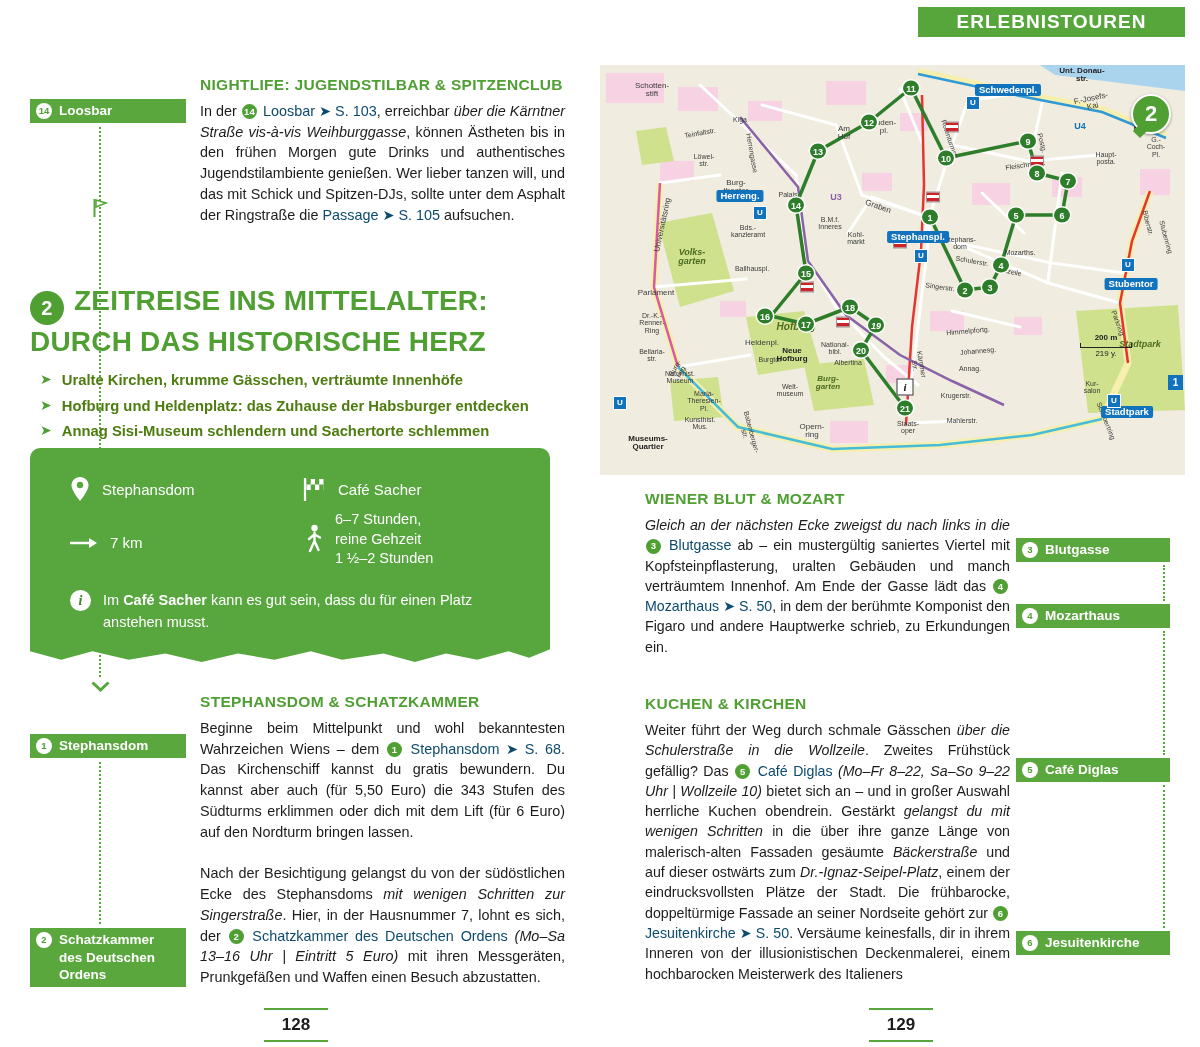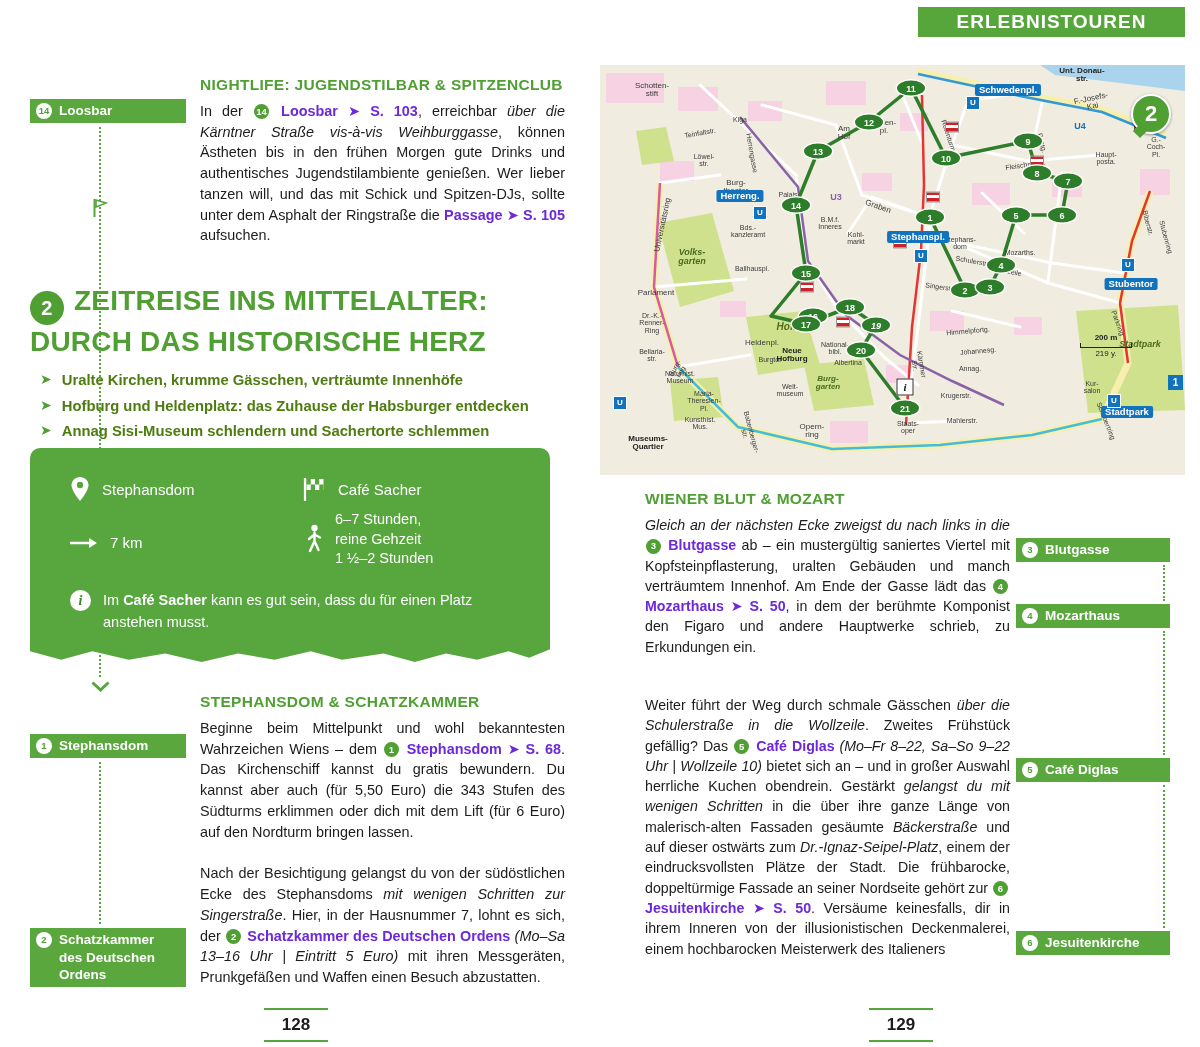--- a/index.html
+++ b/index.html
@@ -11,21 +11,21 @@
   
   #header-bar{
     position:absolute;left:918px;top:7px;width:267px;height:30px;background:#56a63c;
     color:#fff;font-weight:bold;font-size:19px;letter-spacing:1px;
     display:flex;align-items:center;justify-content:center;
   }
   
   .gr-head{color:#4f9f33;font-weight:bold;font-size:15.5px;letter-spacing:.3px;margin:0 0 7px 0;}
   .body-text{font-size:14.4px;line-height:1.44;text-align:justify;}
   .right-text{font-size:14.2px;line-height:1.43;text-align:justify;}
-  .g{color:#6d28d9;font-weight:bold;}
+  .g{color:#0c4a6e;font-weight:normal;}
   .i{font-style:italic;}
   .b{font-weight:bold;}
   .num{
     display:inline-flex;align-items:center;justify-content:center;
     width:15px;height:15px;border-radius:50%;background:#4f9f33;color:#fff;
     font-size:9.5px;font-weight:bold;position:relative;top:-1px;margin:0 2px 0 1px;
     font-style:normal;
   }
   
   #tour-title{position:absolute;left:30px;top:284px;width:545px;color:#4f9f33;
@@ -77,21 +77,21 @@
   .mlabel.u4{color:#1173bd;font-weight:bold;font-size:9px;}
   .mlabel.u3{color:#8a5fa8;font-weight:bold;font-size:9px;}
   .mlabel.pk{color:#4c6b1f;font-weight:bold;font-style:italic;}
   .mlabel.b{font-weight:bold;color:#222;}
   .mlabel.sflag{width:12px;height:9px;border:1px solid #999;
     background:linear-gradient(#cc2229 33%,#fff 33% 66%,#cc2229 66%);z-index:3;}
   .mlabel.im{width:15px;height:15px;background:#fff;border:1px solid #333;color:#111;
     font-family:"Liberation Serif","DejaVu Serif",serif;font-style:italic;font-weight:bold;font-size:11px;
     display:flex;align-items:center;justify-content:center;z-index:4;}
   .mstop{
-    position:absolute;width:28px;height:15px;border-radius:50%;background:#2e7d2a;color:#fff;
+    position:absolute;width:16px;height:15px;border-radius:50%;background:#2e7d2a;color:#fff;
     font-size:9px;font-weight:bold;display:flex;align-items:center;justify-content:center;
     transform:translate(-50%,-50%);box-shadow:0 0 0 1.5px #fff;z-index:3;
   }
   #map-badge{
     position:absolute;left:531px;top:29px;width:36px;height:36px;border-radius:50%;background:#4f9f33;
     color:#fff;font-size:22px;font-weight:bold;display:flex;align-items:center;justify-content:center;
     border:2px solid #fff;box-shadow:0 1px 3px rgba(0,0,0,.4);z-index:5;
   }
   #map-badge::after{content:"";position:absolute;left:2px;bottom:-4px;width:10px;height:10px;
     background:#4f9f33;transform:rotate(45deg);z-index:-1;}
@@ -422,21 +422,21 @@
       <div class="mstop" style="left: 462px; top: 150px;">6</div>
       <div class="mstop" style="left: 468px; top: 116px;">7</div>
       <div class="mstop" style="left: 437px; top: 108px;">8</div>
       <div class="mstop" style="left: 428px; top: 76px;">9</div>
       <div class="mstop" style="left: 346px; top: 93px;">10</div>
       <div class="mstop" style="left: 311px; top: 23px;">11</div>
       <div class="mstop" style="left: 269px; top: 57px;">12</div>
       <div class="mstop" style="left: 218px; top: 86px;">13</div>
       <div class="mstop" style="left: 196px; top: 140px;">14</div>
       <div class="mstop" style="left: 206px; top: 208px;">15</div>
-      <div class="mstop" style="left: 165px; top: 251px; margin-left: 48px;">16</div>
+      <div class="mstop" style="left: 165px; top: 251px;">16</div>
       <div class="mstop" style="left: 206px; top: 259px;">17</div>
       <div class="mstop" style="left: 250px; top: 242px;">18</div>
       <div class="mstop" style="left: 276px; top: 260px; font-style: italic;">19</div>
       <div class="mstop" style="left: 261px; top: 285px;">20</div>
       <div class="mstop" style="left: 305px; top: 343px;">21</div>
     </div>
 
   <div id="map-badge">2</div>
 
   <div id="map-scale">
@@ -449,20 +449,21 @@
 </div>
 
 <div>
 
   <div class="abs" style="left:645px;top:490px;width:365px">
     <div class="gr-head">WIENER BLUT &amp; MOZART</div>
     <div class="right-text"><span class="i">Gleich an der nächsten Ecke zweigst du nach links in die </span><span class="num">3</span><span class="g"> Blutgasse</span><span> ab – ein mustergültig saniertes Viertel mit Kopfsteinpflasterung, uralten Gebäuden und manch verträumtem Innenhof. Am Ende der Gasse lädt das </span><span class="num">4</span><span class="g"> Mozarthaus ➤ S. 50</span><span>, in dem der berühmte Komponist den Figaro und andere Hauptwerke schrieb, zu Erkundungen ein.</span></div>
   </div>
 
   <div class="abs" style="left:645px;top:695px;width:365px">
+    <div class="gr-head">KUCHEN &amp; KIRCHEN</div>
     <div class="right-text"><span>Weiter führt der Weg durch schmale Gässchen </span><span class="i">über die Schulerstraße in die Wollzeile</span><span>. Zweites Frühstück gefällig? Das </span><span class="num">5</span><span class="g"> Café Diglas </span><span class="i">(Mo–Fr 8–22, Sa–So 9–22 Uhr | Wollzeile 10)</span><span> bietet sich an – und in großer Auswahl herrliche Kuchen obendrein. Gestärkt </span><span class="i">gelangst du mit wenigen Schritten</span><span> in die über ihre ganze Länge von malerisch-alten Fassaden gesäumte </span><span class="i">Bäckerstraße</span><span> und auf dieser ostwärts zum </span><span class="i">Dr.-Ignaz-Seipel-Platz</span><span>, einem der eindrucksvollsten Plätze der Stadt. Die frühbarocke, doppeltürmige Fassade an seiner Nordseite gehört zur </span><span class="num">6</span><span class="g"> Jesuitenkirche ➤ S. 50</span><span>. Versäume keinesfalls, dir in ihrem Inneren von der illusionistischen Deckenmalerei, einem hochbarocken Meisterwerk des Italieners</span></div>
   </div>
 
   <div class="mtag" style="left:1016px;top:538px;width:142px">
     <span class="tagnum">3</span>
     <span>Blutgasse</span>
   </div>
   <div class="dotline" style="left:1163px;top:565px;height:36px"></div>
 
   <div class="mtag" style="left:1016px;top:604px;width:142px">

